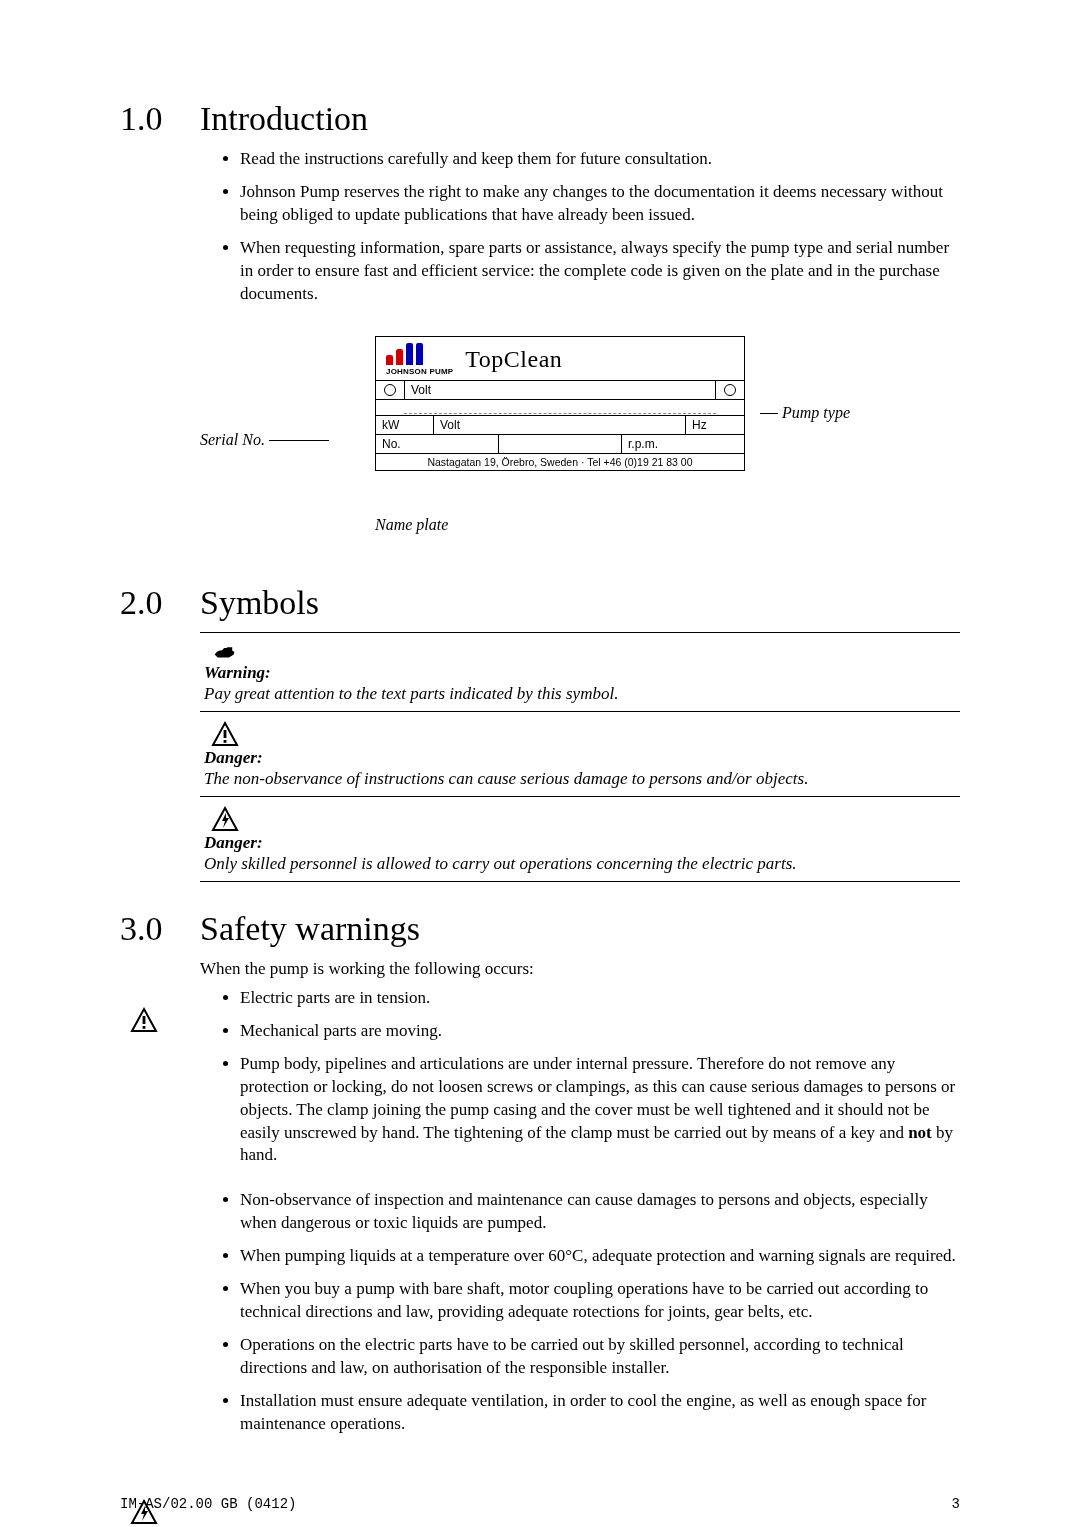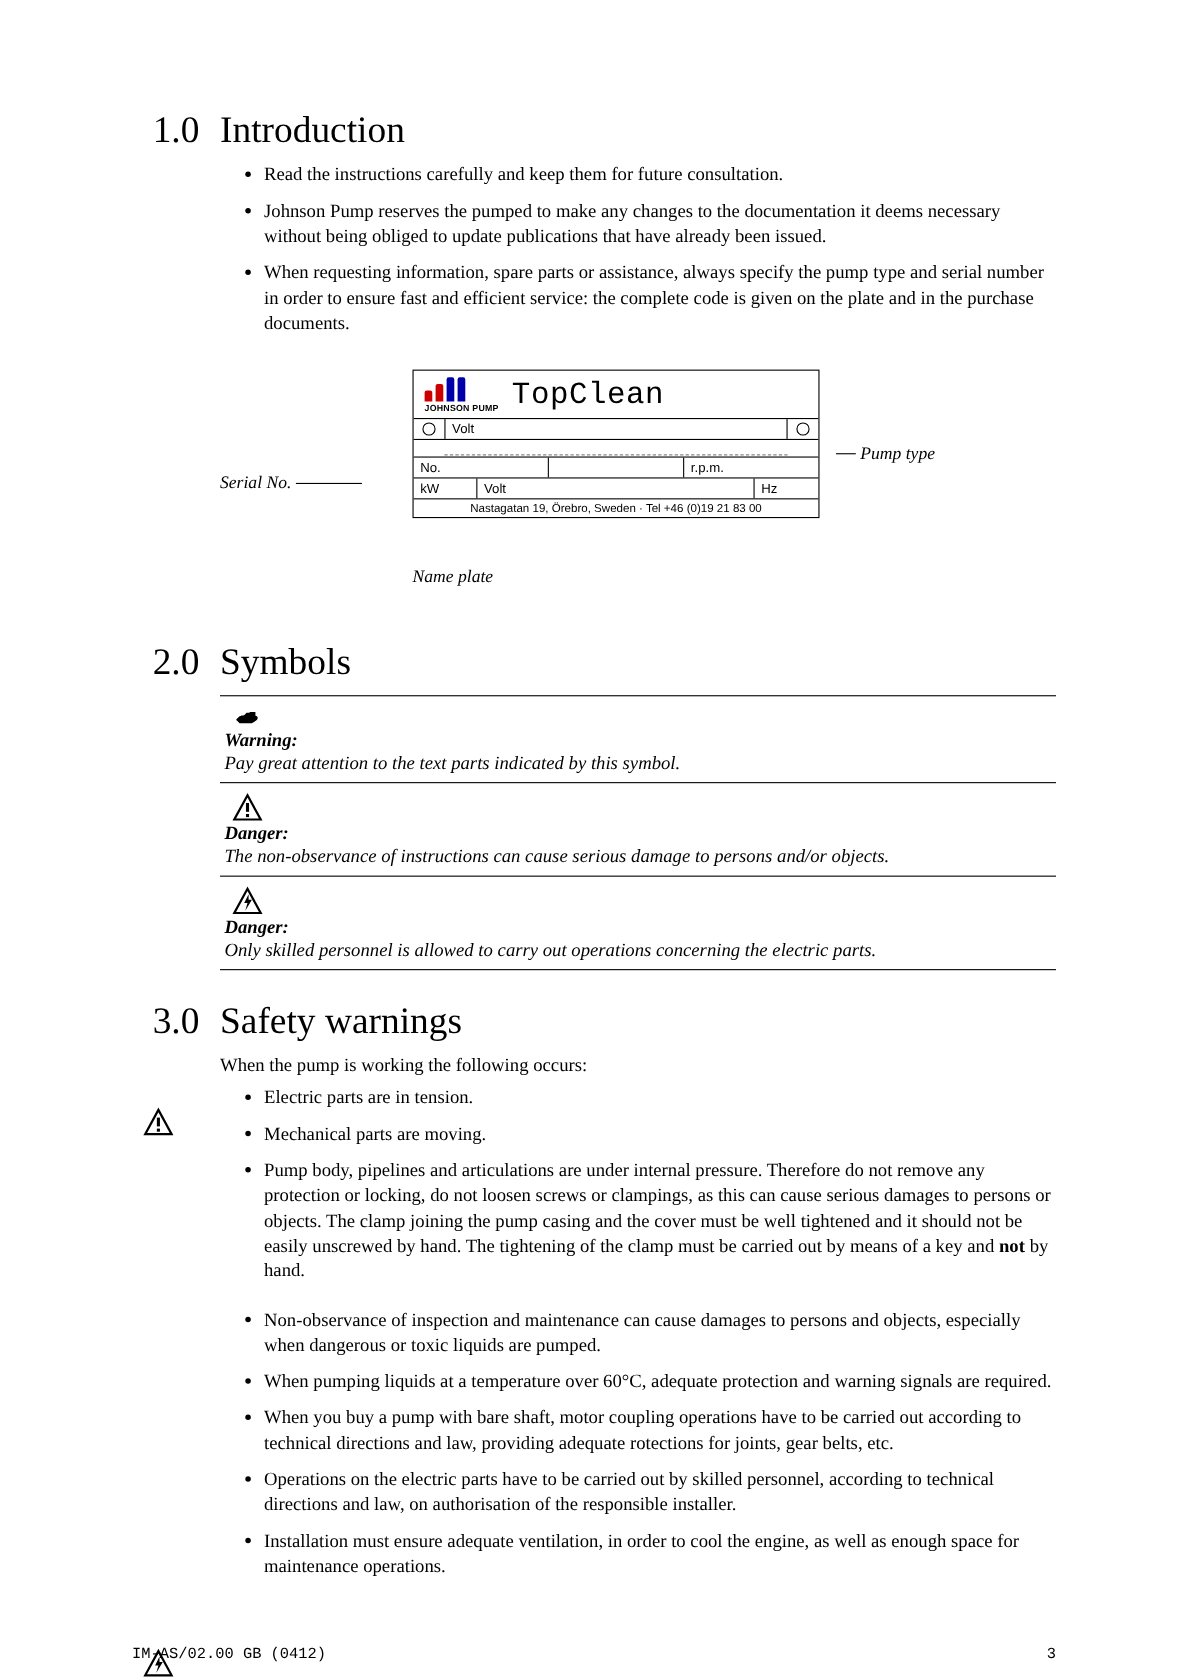--- a/index.html
+++ b/index.html
@@ -1,19 +1,19 @@
 <!DOCTYPE html>
 <html><head>
 <meta charset="utf-8">
 <style>
   * { box-sizing: border-box; margin: 0; padding: 0; }
   html, body { width: 1080px; background: #fff; font-family: Georgia, "Times New Roman", serif; color: #000; }
   .page { padding: 100px 120px 60px 120px; }
   .section { margin-bottom: 28px; }
-  .sec-head { display: flex; align-items: baseline; margin-bottom: 10px; text-align: center; }
+  .sec-head { display: flex; align-items: baseline; margin-bottom: 10px; }
   .sec-num { font-size: 34px; font-weight: 400; width: 80px; }
   .sec-title { font-size: 34px; font-weight: 400; }
   .sec-body { margin-left: 80px; }
   .sec-body ul { list-style: disc; padding-left: 40px; }
   .sec-body li { font-size: 17px; line-height: 1.35; margin-bottom: 10px; }
   .sec-body p.intro { font-size: 17px; line-height: 1.35; margin-bottom: 6px; }
   
   .plate-wrap { position: relative; width: 100%; height: 220px; margin-top: 30px; }
   .plate-callout-left { position: absolute; left: 0; top: 95px; font-style: italic; font-size: 16px; }
   .plate-callout-left .line { display: inline-block; border-top: 1px solid #000; width: 60px; vertical-align: middle; margin-left: 4px; }
@@ -23,21 +23,21 @@
   .plate { position: absolute; left: 175px; top: 0; width: 370px; border: 1.5px solid #000; background: #fff; }
   .plate-header { display: flex; align-items: center; padding: 6px 10px 4px 10px; }
   .plate-logo { margin-right: 12px; }
   .plate-logo .bars { display: flex; align-items: flex-end; height: 22px; margin-bottom: 2px; }
   .plate-logo .bar { width: 7px; margin-right: 3px; border-radius: 2px 2px 0 0; }
   .plate-logo .b1 { height: 10px; background: #c00; }
   .plate-logo .b2 { height: 16px; background: #c00; }
   .plate-logo .b3 { height: 22px; background: #00a; }
   .plate-logo .b4 { height: 22px; background: #00a; }
   .plate-logo .jp { font-size: 8px; font-weight: bold; font-family: Arial, sans-serif; letter-spacing: 0.2px; }
-  .plate-title { font-family: Liberation Mono, monospace; font-size: 28px; letter-spacing: 0.5px; }
+  .plate-title { font-family: Liberation Serif, serif; font-size: 24px; letter-spacing: 0.5px; }
   .plate-row { display: flex; align-items: stretch; }
   .plate-item-row { border-top: 1px solid #000; }
   .plate-hole { width: 28px; display: flex; align-items: center; justify-content: center; }
   .plate-hole .h { width: 12px; height: 12px; border: 1px solid #000; border-radius: 50%; }
   .plate-item { flex: 1; border-left: 1px solid #000; border-right: 1px solid #000; font-family: Arial, sans-serif; font-size: 12px; padding: 2px 6px; }
   .plate-blank { border-top: 1px solid #000; height: 16px; }
   .plate-blank .left { width: 28px; }
   .plate-blank .mid { flex: 1; border-bottom: 1px dashed #888; margin-bottom:1px; }
   .plate-blank .right { width: 28px; }
   .plate-grid { border-top: 1px solid #000; }
@@ -92,21 +92,21 @@
 <div class="page">
 
   <div class="section">
     <div class="sec-head">
       <div class="sec-num">1.0</div>
       <div class="sec-title">Introduction</div>
     </div>
     <div class="sec-body">
       <ul>
         <li>Read the instructions carefully and keep them for future consultation.</li>
-        <li>Johnson Pump reserves the pumped to make any changes to the documentation it deems necessary without being obliged to update publications that have already been issued.</li>
+        <li>Johnson Pump reserves the right to make any changes to the documentation it deems necessary without being obliged to update publications that have already been issued.</li>
         <li>When requesting information, spare parts or assistance, always specify the pump type and serial number in order to ensure fast and efficient service: the complete code is given on the plate and in the purchase documents.</li>
       </ul>
 
       <div class="plate-wrap">
         <div class="plate-callout-left">
           <span>Serial No.</span><span class="line"></span>
         </div>
         <div class="plate-callout-right">
           <span class="line"></span><span>Pump type</span>
         </div>
@@ -131,29 +131,29 @@
             <div class="plate-item">Volt</div>
             <div class="plate-hole">
                 <div class="h"></div>
               </div>
           </div>
           <div class="plate-row plate-blank">
             <div class="left"></div>
               <div class="mid"></div>
               <div class="right"></div>
           </div>
+          <div class="plate-row plate-grid r2">
+            <div class="cell">kW</div>
+            <div class="cell">Volt</div>
+            <div class="cell">Hz</div>
+          </div>
           <div class="plate-row plate-grid r1">
             <div class="cell">No.</div>
             <div class="cell"></div>
             <div class="cell">r.p.m.</div>
-          </div>
-          <div class="plate-row plate-grid r2">
-            <div class="cell">kW</div>
-            <div class="cell">Volt</div>
-            <div class="cell">Hz</div>
           </div>
           <div class="plate-addr">Nastagatan 19, Örebro, Sweden · Tel +46 (0)19 21 83 00</div>
         </div>
 
         <div class="plate-caption">Name plate</div>
       </div>
     </div>
   </div>
 
   <div class="section">

